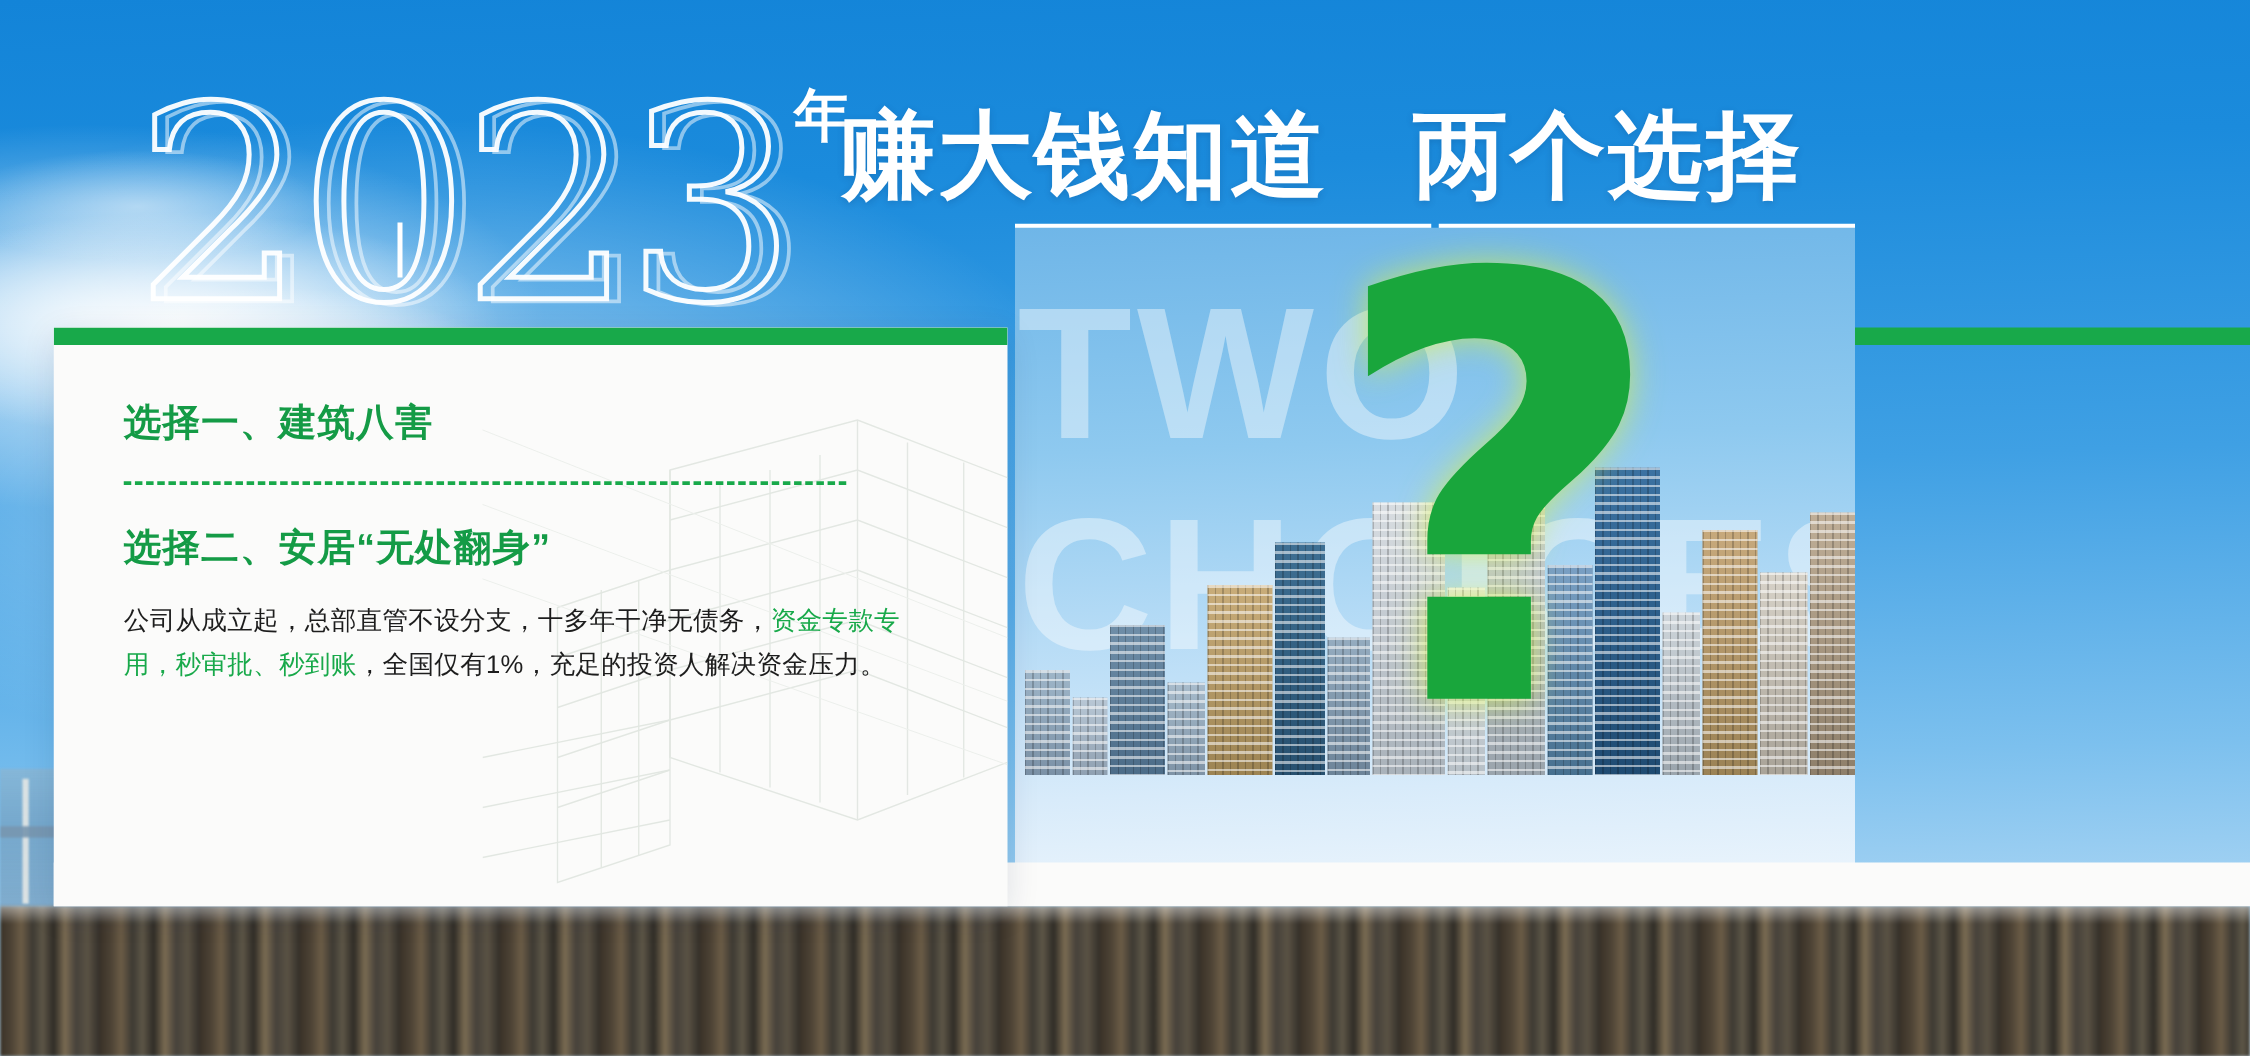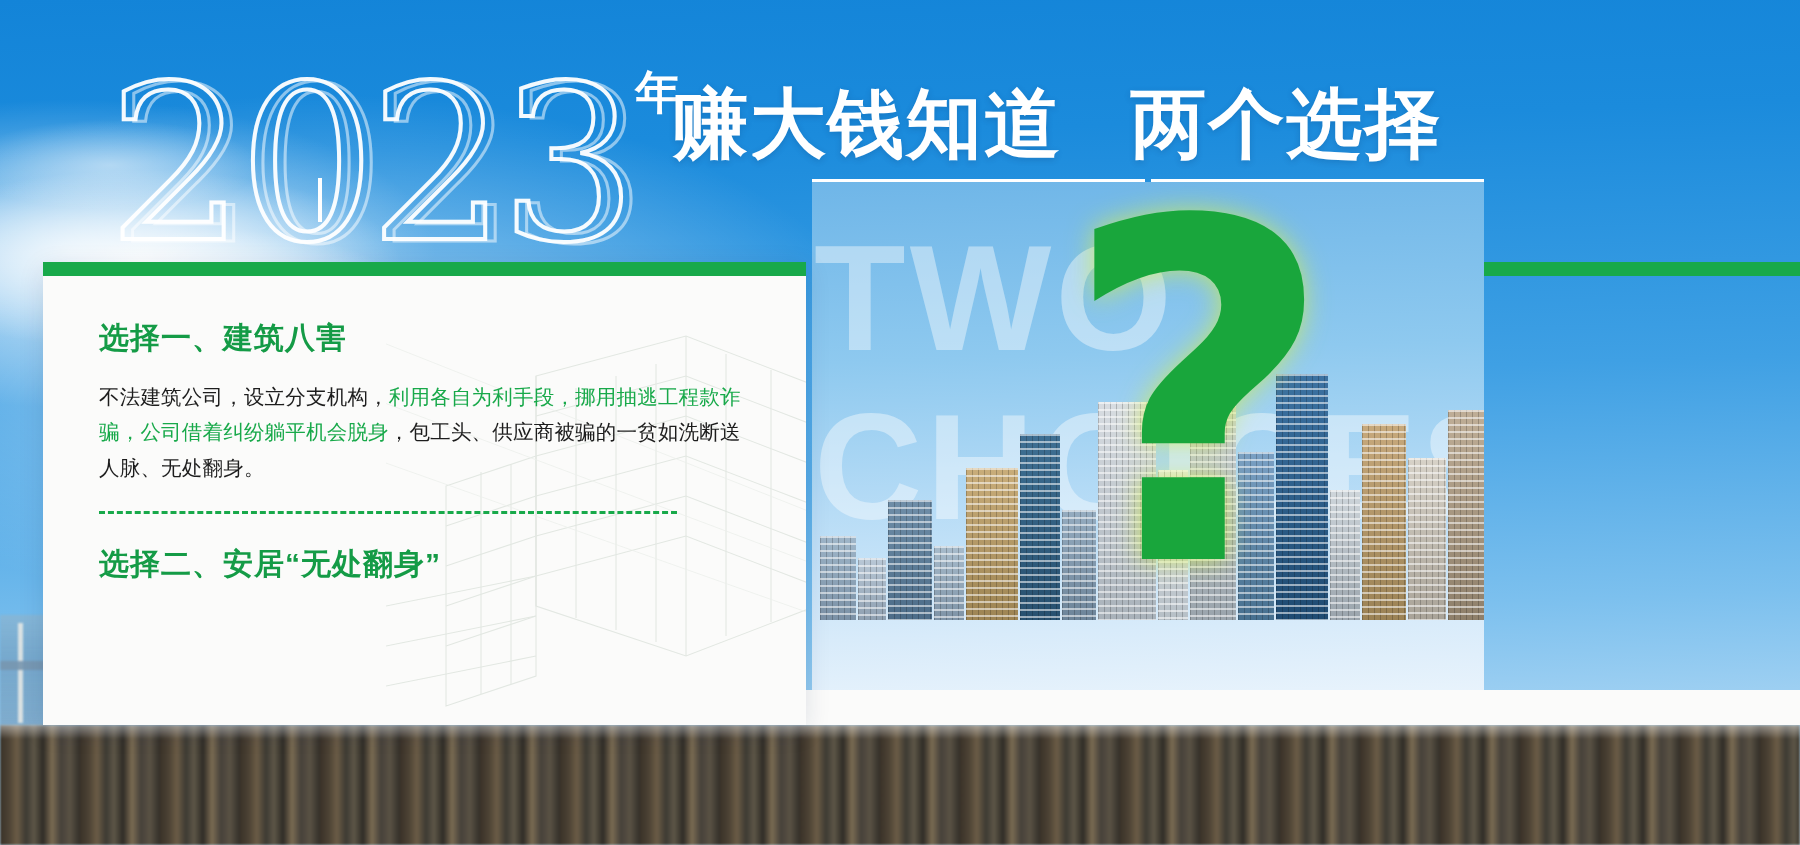--- a/index.html
+++ b/index.html
@@ -297,21 +297,21 @@
         <path d="M95 196 L95 418 M125 188 L125 408"></path>
         <path d="M0 330 L150 300 M0 370 L150 340 M0 410 L150 380"></path>
       </g>
       <g fill="none" stroke="#e0e6e0" stroke-width="0.8">
         <path d="M-20 60 L460 250 M-20 120 L460 300 M-20 180 L460 350"></path>
       </g>
     </svg>
 
     <div class="card-body">
       <h2 class="sec-title">选择一、建筑八害</h2>
-      <p class="sec-text"><span>不法建筑公司，设立分支机构，</span><span class="g">利用各自为利手段，挪用抽逃工程款诈骗，公司借着纠纷躺平机会脱身</span><span>，包工头、供应商被骗的一贫如洗断送人脉、无处翻身。</span></p>
 
       <div class="dashed"></div>
 
       <h2 class="sec-title sec2">选择二、安居“无处翻身”</h2>
+      <p class="sec-text"><span>公司从成立起，总部直管不设分支，十多年干净无债务，</span><span class="g">资金专款专用，秒审批、秒到账</span><span>，全国仅有1%，充足的投资人解决资金压力。</span></p>
     </div>
   </div>
 
 </div>
 
 </body></html>

